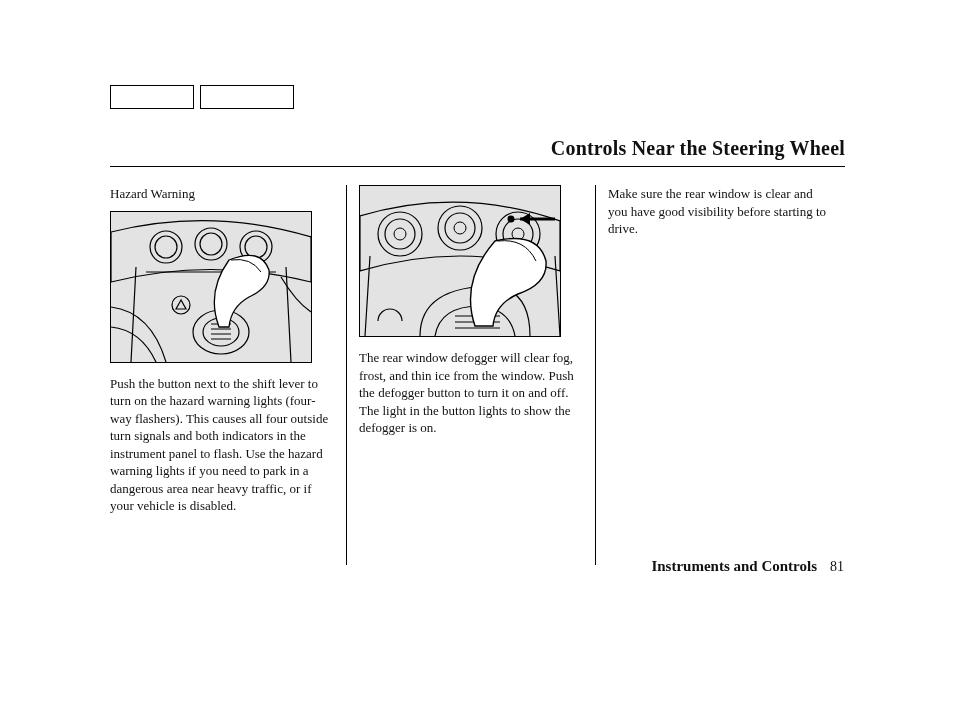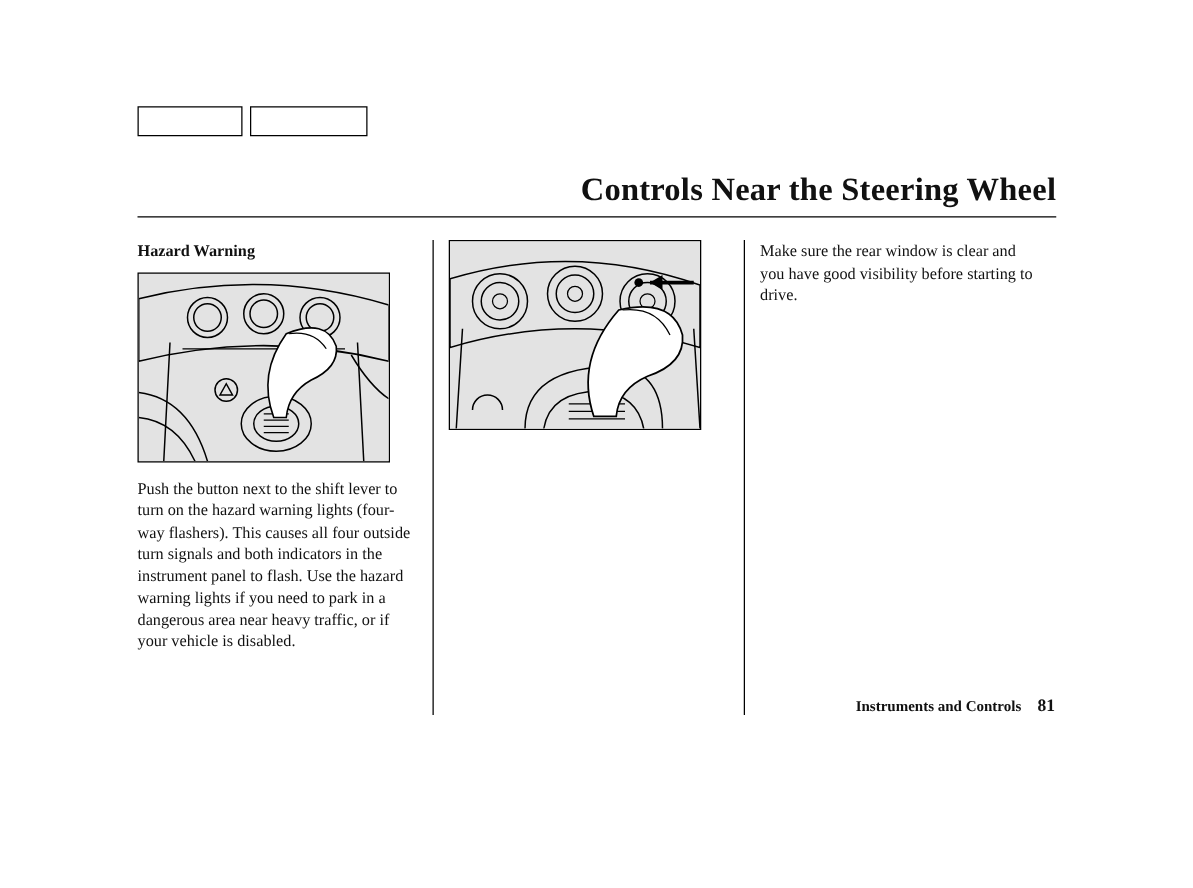--- a/index.html
+++ b/index.html
@@ -25,21 +25,21 @@
   }
   .top-boxes .box {
     border: 1.5px solid #000;
     height: 22px;
   }
   .top-boxes .box.a { width: 82px; }
   .top-boxes .box.b { width: 92px; }
   .page-title {
     text-align: right;
     font-weight: bold;
-    font-size: 26px;
+    font-size: 20px;
     margin: 0 0 6px 0;
     letter-spacing: 0.2px;
   }
   .rule {
     border: 0;
     border-top: 1px solid #000;
     margin: 0 0 18px 0;
   }
   .cols {
     display: flex;
@@ -53,21 +53,21 @@
   }
   .col.c1 { padding-left: 0; }
   .col.c3 { padding-right: 0; }
   .colsep {
     width: 0;
     border-left: 1px solid #000;
     align-self: stretch;
     min-height: 380px;
   }
   .subhead {
-    font-weight: bold;
+    font-weight: normal;
     font-size: 13px;
     margin: 0 0 8px 0;
   }
   .illus {
     width: 200px;
     height: 150px;
     border: 1px solid #000;
     background: #e3e3e3;
     margin-bottom: 12px;
     position: relative;
@@ -75,25 +75,25 @@
   }
   p { margin: 0 0 12px 0; }
   .footer {
     position: absolute;
     right: 110px;
     top: 558px;
     font-size: 12px;
   }
   .footer .sec {
     font-weight: bold;
-    font-size: 12px;
+    font-size: 15px;
     margin-right: 10px;
   }
   .footer .pg {
-    font-weight: bold;
+    font-weight: normal;
     font-size: 14px;
   }
   svg { display: block; }
 </style>
 </head>
 <body>
 
 <div class="page">
 
   <div class="top-boxes">
@@ -176,20 +176,21 @@
           <path d="M60 150 Q60 100 135 100 Q170 105 170 150" fill="#e3e3e3" stroke="#000" stroke-width="1.2"></path>
           <path d="M75 150 Q80 120 120 120 Q150 123 155 150" fill="#e3e3e3" stroke="#000" stroke-width="1.2"></path>
           <line x1="95" y1="130" x2="140" y2="130" stroke="#000"></line>
           <line x1="95" y1="136" x2="140" y2="136" stroke="#000"></line>
           <line x1="95" y1="142" x2="140" y2="142" stroke="#000"></line>
 
           <path d="M115 140 Q100 95 135 55 Q178 45 186 75 Q188 98 158 108 Q135 118 133 140 Z" fill="#fff" stroke="#000" stroke-width="1.4"></path>
           <path d="M138 55 Q165 52 176 75" fill="none" stroke="#000" stroke-width="1"></path>
         </svg>
       </div>
+      <p>The rear window defogger will clear fog, frost, and thin ice from the window. Push the defogger button to turn it on and off. The light in the button lights to show the defogger is on.</p>
     </div>
 
     <div class="colsep"></div>
 
     <div class="col c3">
       <p>Make sure the rear window is clear and you have good visibility before starting to drive.</p>
     </div>
 
   </div>
 </div>

